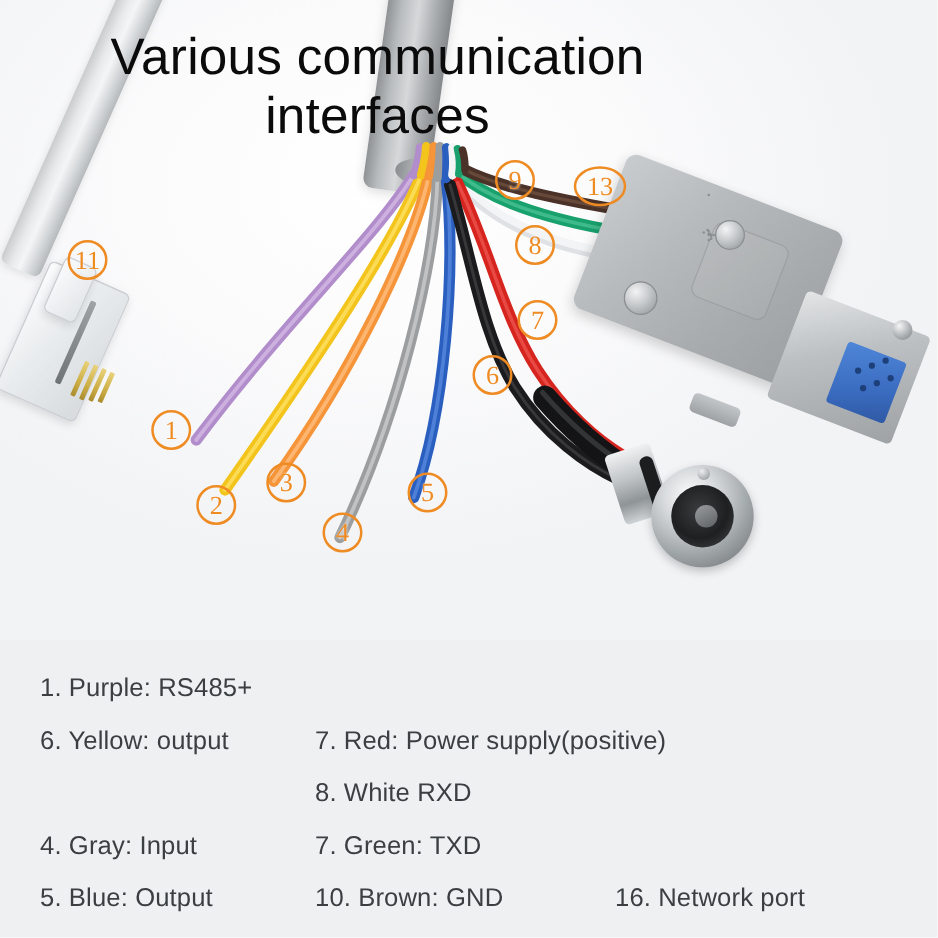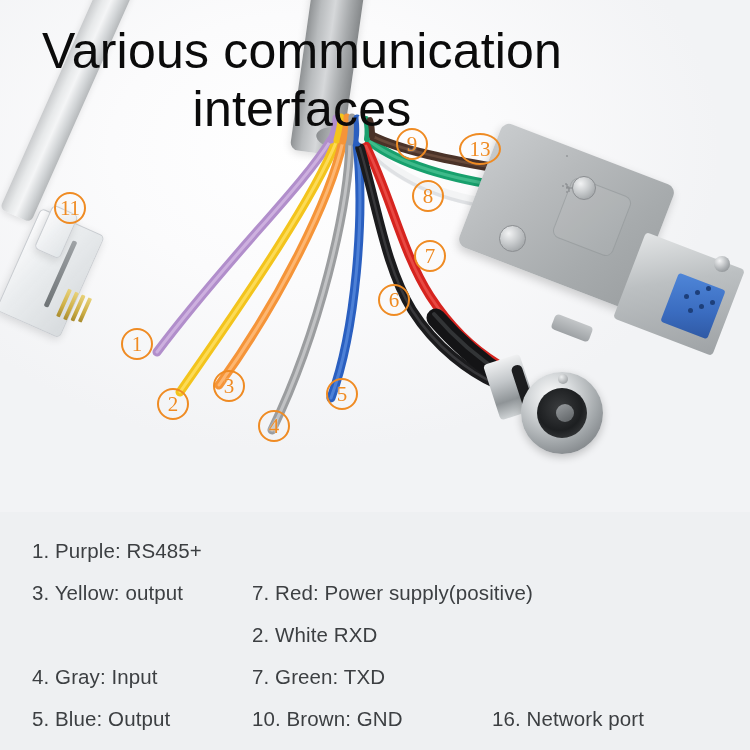--- a/index.html
+++ b/index.html
@@ -77,21 +77,21 @@
     left: 0; top: 0;
     width: 750px; height: 512px;
     pointer-events: none;
   }
   
   #title {
     position: absolute;
     left: 0; top: 22px;
     width: 604px;
     text-align: center;
-    font-size: 50px;
+    font-size: 41px;
     color: #0b0b0b;
     font-family: "Liberation Sans", sans-serif;
     letter-spacing: 0.2px;
     z-index: 40;
   }
   
   .hood-body {
     position: absolute;
     background: linear-gradient(120deg, #c9ccce 0%, #b7babc 35%, #a7abad 70%, #9ca0a2 100%);
     border-radius: 9px;
@@ -292,27 +292,27 @@
   </div>
 
   <div id="legend">
 
     <div class="legend-row" style="top:18px;">
       <span class="legend-cell col-a">1. Purple: RS485+</span>
       <span class="legend-cell col-c"></span>
     </div>
 
     <div class="legend-row" style="top:60px;">
-      <span class="legend-cell col-a">3. Yellow: output</span>
+      <span class="legend-cell col-a">6. Yellow: output</span>
       <span class="legend-cell col-b">7. Red: Power supply(positive)</span>
       <span class="legend-cell col-c"></span>
     </div>
 
     <div class="legend-row" style="top:102px;">
-      <span class="legend-cell col-b">2. White RXD</span>
+      <span class="legend-cell col-b">8. White RXD</span>
       <span class="legend-cell col-c"></span>
     </div>
 
     <div class="legend-row" style="top:144px;">
       <span class="legend-cell col-a">4. Gray: Input</span>
       <span class="legend-cell col-b">7. Green: TXD</span>
       <span class="legend-cell col-c"></span>
     </div>
 
     <div class="legend-row" style="top:186px;">

